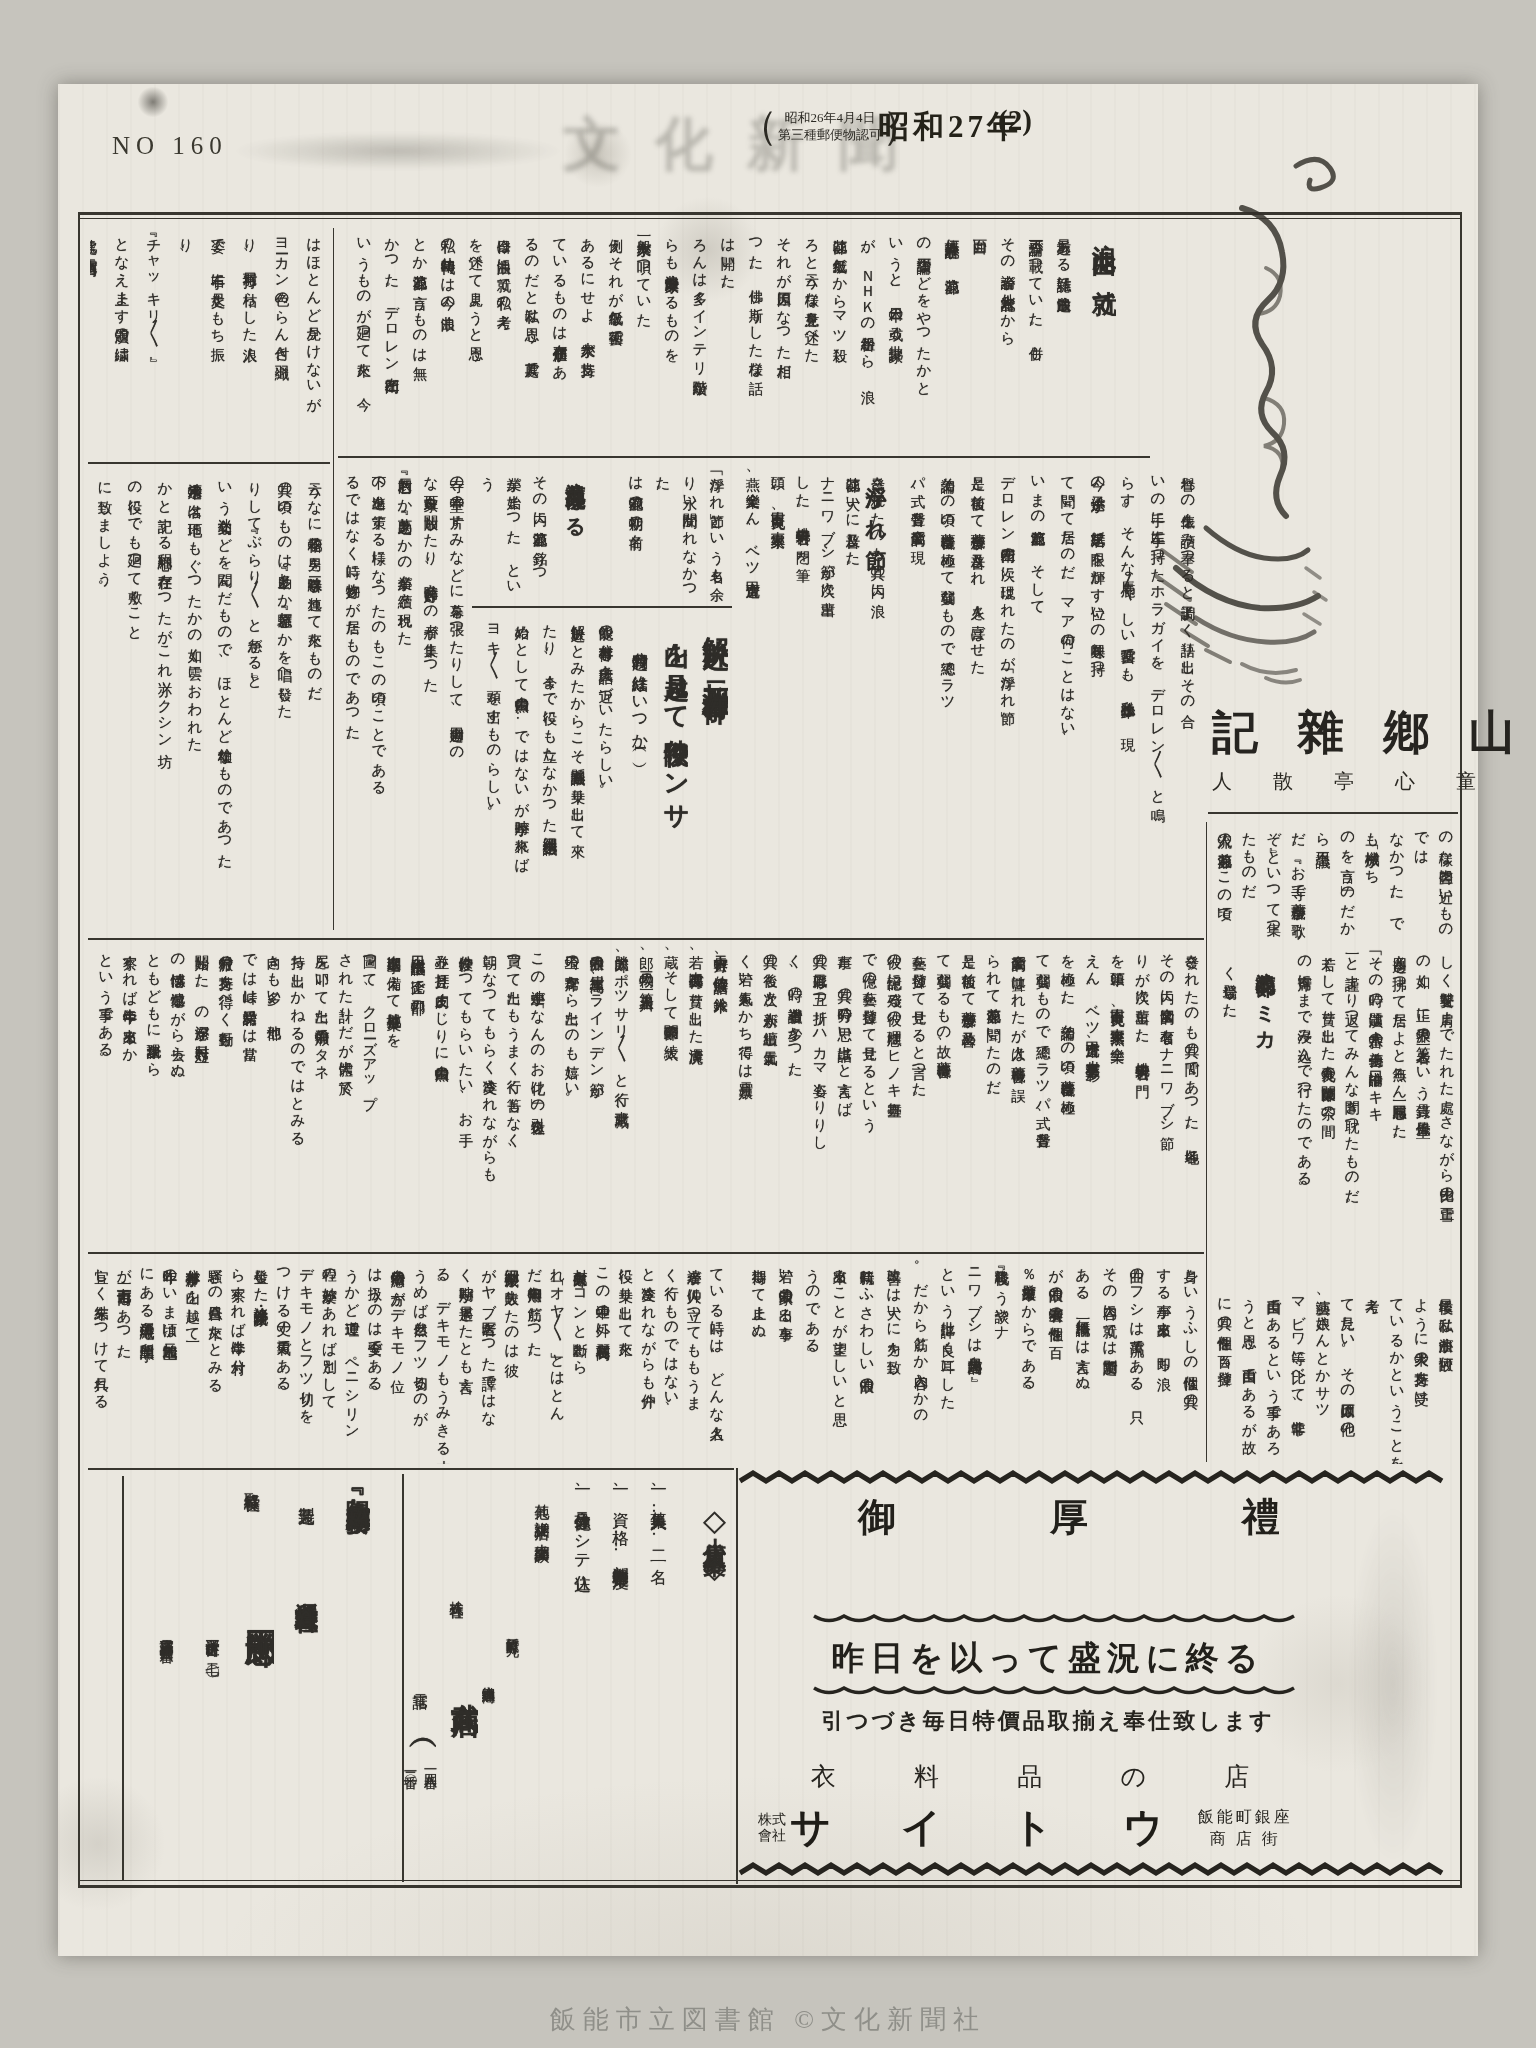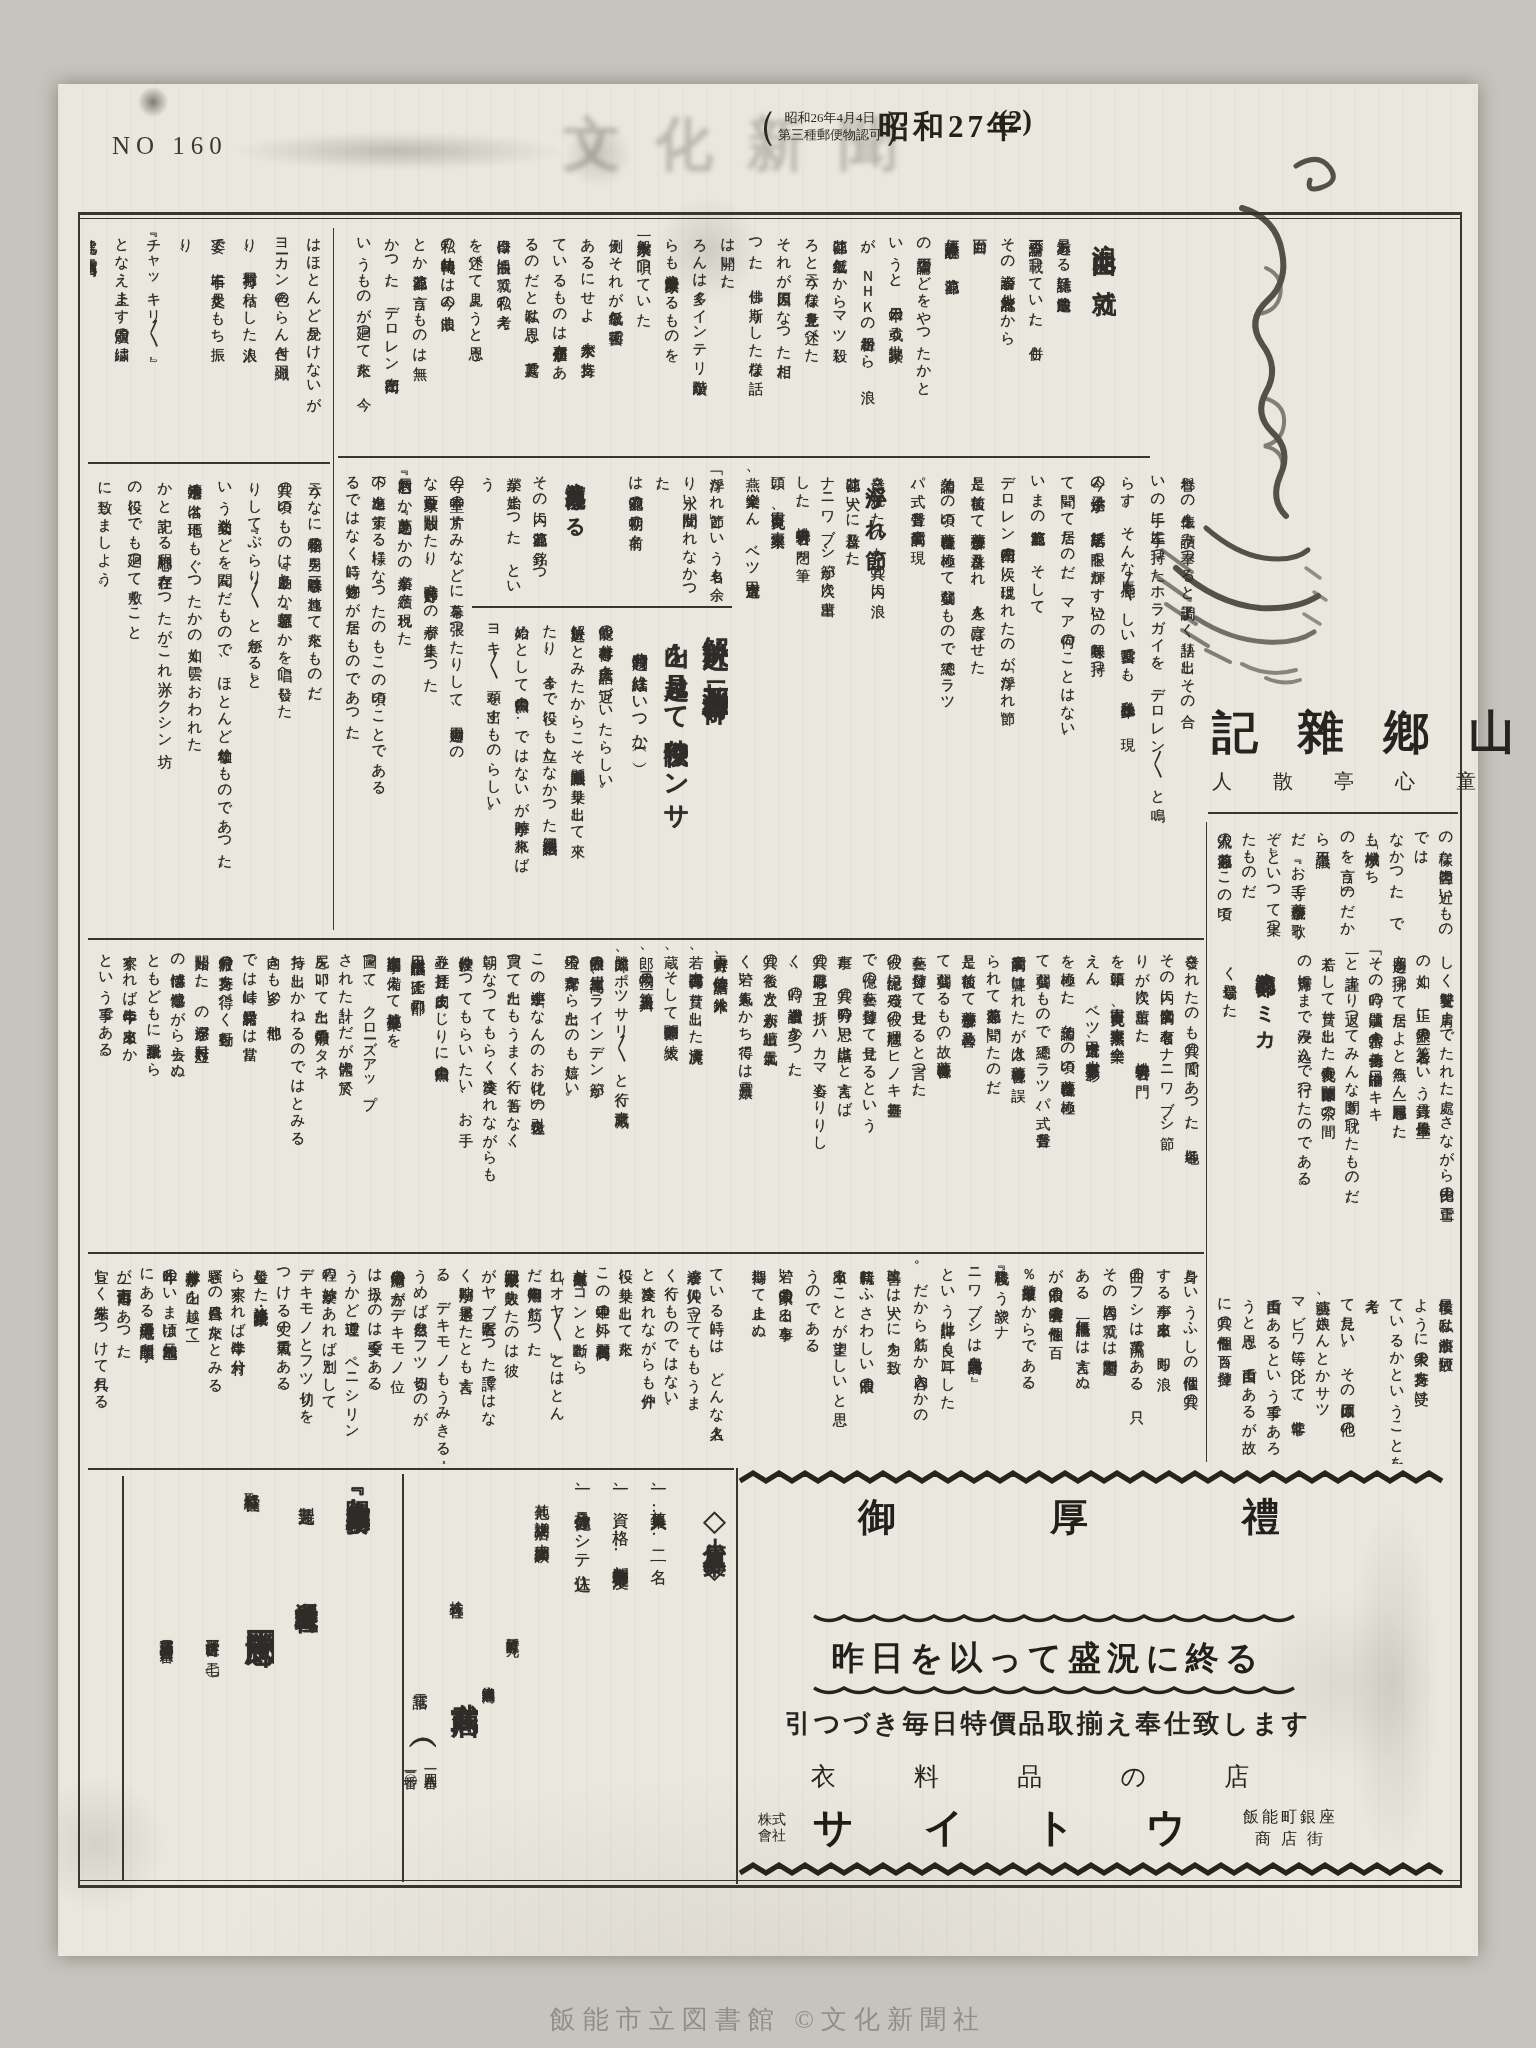--- a/index.html
+++ b/index.html
@@ -321,24 +321,24 @@
       </svg>
 
     <div class="h bold" style="left:700px;top:1408px;width:580px;text-align:right;font-size:38px;letter-spacing:58px;color:#22201b;">御　厚　禮</div>
     <svg class="wave" style="left:756px;top:1528px;" width="472" height="12">
         <path d="M0,4 q15,9 30,0 q15,9 30,0 q15,9 30,0 q15,9 30,0 q15,9 30,0 q15,9 30,0 q15,9 30,0 q15,9 30,0 q15,9 30,0 q15,9 30,0 q15,9 30,0 q15,9 30,0 q15,9 30,0 q15,9 30,0 q15,9 30,0 q15,9 30,0" fill="none" stroke="#26241f" stroke-width="3.5"></path>
       </svg>
     <div class="h bold" style="left:700px;top:1552px;width:580px;text-align:center;font-size:33px;letter-spacing:6px;color:#22201b;">昨日を以って盛況に終る</div>
     <svg class="wave" style="left:756px;top:1600px;" width="472" height="12">
         <path d="M0,4 q15,9 30,0 q15,9 30,0 q15,9 30,0 q15,9 30,0 q15,9 30,0 q15,9 30,0 q15,9 30,0 q15,9 30,0 q15,9 30,0 q15,9 30,0 q15,9 30,0 q15,9 30,0 q15,9 30,0 q15,9 30,0 q15,9 30,0 q15,9 30,0" fill="none" stroke="#26241f" stroke-width="3.5"></path>
       </svg>
-    <div class="h bold" style="left:690px;top:1622px;width:600px;text-align:center;font-size:26px;letter-spacing:3px;color:#26241f;">引つづき毎日特價品取揃え奉仕致します</div>
+    <div class="h bold" style="left:690px;top:1622px;width:600px;text-align:center;font-size:22px;letter-spacing:3px;color:#26241f;">引つづき毎日特價品取揃え奉仕致します</div>
     <div class="h" style="left:700px;top:1676px;width:580px;text-align:center;font-size:25px;letter-spacing:36px;color:#26241f;">衣 料 品 の 店</div>
 
-    <div class="h" style="left:700px;top:1716px;width:580px;display:flex;align-items:center;justify-content:space-between;gap:4px;">
+    <div class="h" style="left:700px;top:1716px;width:580px;display:flex;align-items:center;justify-content:flex-start;gap:4px;">
       <span style="display:inline-block;text-align:center;line-height:16px;font-size:14px;color:#26241f;">
         <span>株式</span><br>
         <span>會社</span>
       </span>
       <span class="bold" style="font-size:40px;letter-spacing:30px;color:#1f1d18;">サ イ ト ウ</span>
       <span style="display:inline-block;text-align:center;line-height:22px;font-size:16px;letter-spacing:3px;color:#26241f;">
         <span>飯能町銀座</span><br>
         <span>商 店 街</span>
       </span>
     </div>

